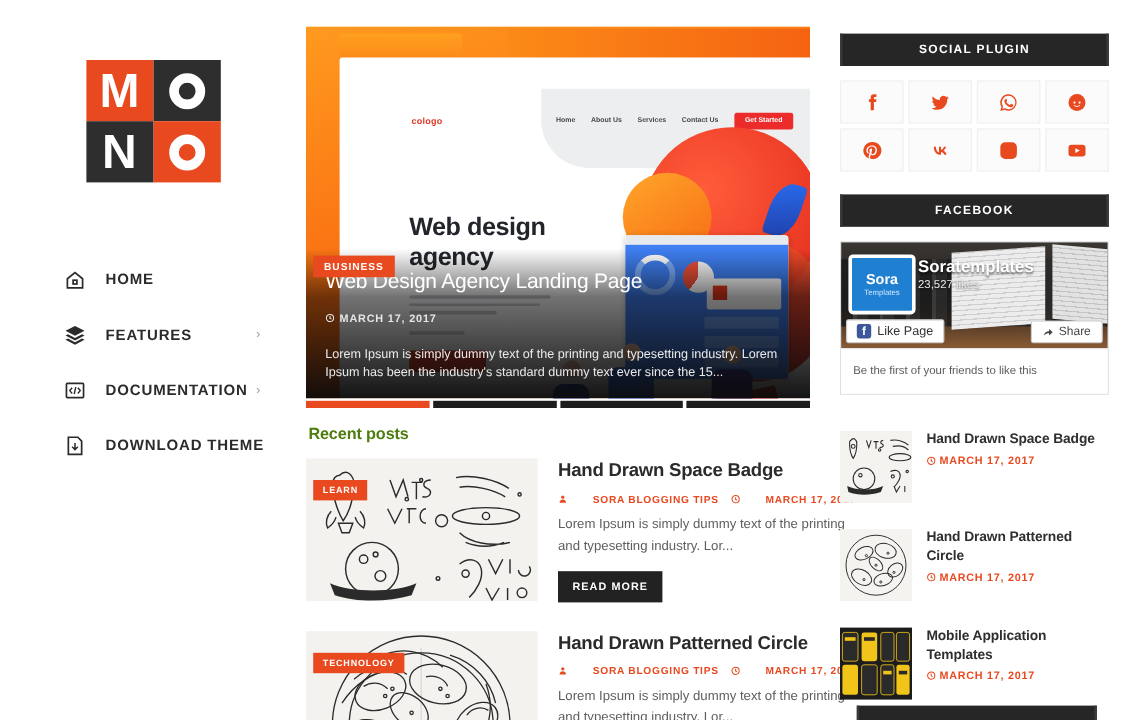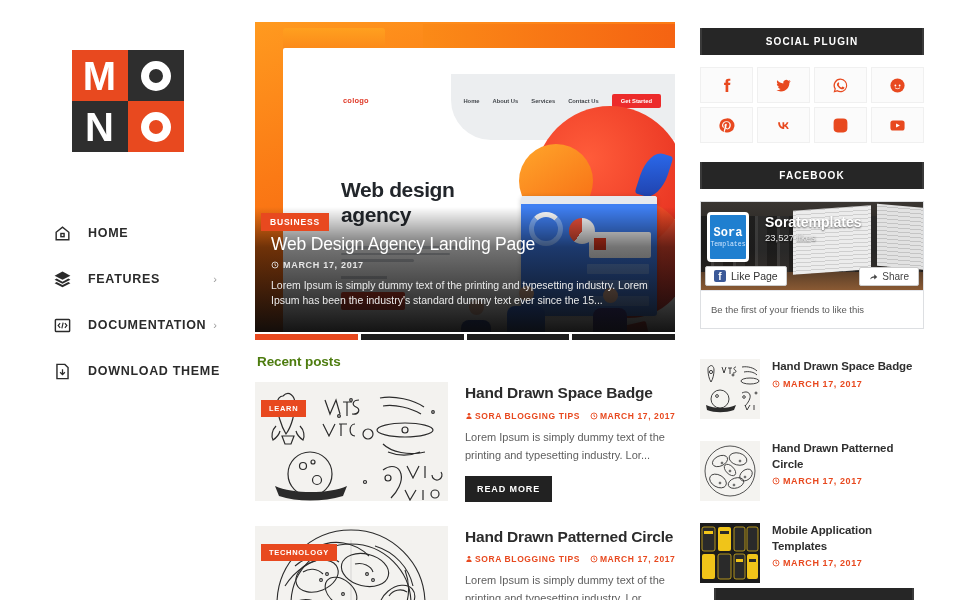--- a/index.html
+++ b/index.html
@@ -88,21 +88,21 @@
       transform: rotate(-13deg); }
   .person { position:absolute; bottom:0; }
   .p1 { left:178px; width:30px; height:72px; }
   .p2 { left:224px; width:38px; height:86px; }
   .p3 { right:52px; width:34px; height:84px; }
   .p-head { width:15px; height:15px; border-radius:50%; margin:0 auto; }
   .p-body { width:100%; height:calc(100% - 20px); margin-top:5px; border-radius:8px 8px 0 0; }
 
   .slide-overlay { position:absolute; left:0; right:0; bottom:0; height:125px;
       background: linear-gradient(180deg, rgba(0,0,0,0) 0%, rgba(0,0,0,.55) 32%, rgba(10,10,10,.96) 100%);
-      padding: 18px 16px 14px 16px; display:flex; flex-direction:column; justify-content:center; }
+      padding: 18px 16px 14px 16px; display:flex; flex-direction:column; justify-content:space-between; }
   .cat-badge { position:absolute; left:6px; top:6px; background:#e8491f; color:#fff;
       font-size:8.5px; font-weight:700; letter-spacing:.8px; padding:4px 9px; text-transform:uppercase; }
   .slide-title { font-size:17.5px; font-weight:400; color:#fff; letter-spacing:-.2px;
       margin-bottom:6px; line-height:1.1; }
   .slide-date { font-size:9px; font-weight:700; color:#e6e6e6; letter-spacing:.7px;
       margin-bottom:8px; display:flex; align-items:center; gap:4px; text-transform:uppercase; }
   .slide-exc { font-size:10.5px; line-height:1.45; color:#e9e9e9; }
   .slider-dots { display:flex; gap:3px; width:420px; margin-top:2px; }
   .sdot { flex:1; height:6px; background:#1d1d1d; }
   .sdot.active { background:#e8491f; }
@@ -115,21 +115,21 @@
       background:#f3f2ef; overflow:hidden; }
   .thumb.tall { height:124px; }
   .thumb-tag { position:absolute; left:6px; top:18px; background:#e8491f; color:#fff;
       font-size:7.5px; font-weight:700; letter-spacing:.7px; padding:4px 8px; z-index:3;
       text-transform:uppercase; }
   .doodle { position:absolute; inset:0; }
   .post-body { flex:1 1 auto; padding-top:2px; }
   .post-title { font-size:15.5px; font-weight:700; color:#2b2b2b; line-height:1.22;
       margin-bottom:8px; letter-spacing:-.2px; }
   .post-meta { display:flex; align-items:center; gap:10px; margin-bottom:8px; }
-  .meta-item { display:flex; align-items:center; gap:2px; font-size:8.5px; font-weight:700;
+  .meta-item { display:flex; align-items:center; gap:21px; font-size:8.5px; font-weight:700;
       letter-spacing:.6px; color:#e8491f; text-transform:uppercase; white-space:nowrap; }
   .post-exc { font-size:11px; line-height:1.62; color:#5e5e5e; margin-bottom:11px; }
   .read-more { display:inline-block; background:#222; color:#fff; font-size:9px; font-weight:700;
       letter-spacing:.9px; padding:8px 12px; text-transform:uppercase; cursor:pointer; }
 
   
   .rail { width: 274px; flex: 0 0 274px; padding: 28px 30px 16px 20px; }
   .widget-head { background:#262626; color:#fff; text-align:center; font-size:10px;
       font-weight:700; letter-spacing:1.1px; padding:8px 0; text-transform:uppercase;
       border-left:2px solid #3a3a3a; border-right:2px solid #3a3a3a; }
@@ -144,23 +144,23 @@
   .fb-cover { position:relative; height:88px; overflow:hidden;
       background: linear-gradient(180deg,#3a3632 0%,#221f1d 55%,#8a5a33 100%); }
   .fb-cover-strip { position:absolute; left:0; right:0; top:14px; height:56px;
       background: repeating-linear-gradient(90deg,#1b1b1b 0 10px,#3d3d3d 10px 13px,#2a2a2a 13px 22px); opacity:.85; }
   .fb-cover-sheet { position:absolute; left:92px; top:6px; width:78px; height:64px;
       background: repeating-linear-gradient(0deg,#ececec 0 3px,#cfcfcf 3px 4px);
       transform: skewY(-4deg); }
   .fb-cover-sheet2 { position:absolute; left:176px; top:4px; width:54px; height:62px;
       background: repeating-linear-gradient(0deg,#e2e2e2 0 3px,#c4c4c4 3px 4px);
       transform: skewY(5deg); }
-  .fb-av { position:absolute; left:6px; top:10px; width:42px; height:50px;
+  .fb-av { position:absolute; left:6px; top:10px; width:56px; height:50px;
       background:#1f7fd0; border:3px solid #fff; border-radius:4px;
-      display:flex; flex-direction:column; align-items:center; justify-content:center;font-family:Liberation Mono, monospace; }
+      display:flex; flex-direction:column; align-items:center; justify-content:center; }
   .fb-av b { color:#fff; font-size:12px; line-height:1; }
   .fb-av s { color:#cfe6ff; font-size:6.5px; text-decoration:none; margin-top:2px; }
   .fb-name { position:absolute; left:64px; top:12px; color:#fff; font-size:14px; font-weight:700;
       text-shadow:0 1px 2px rgba(0,0,0,.6); }
   .fb-likes { position:absolute; left:64px; top:30px; color:#e8e8e8; font-size:9.5px;
       text-shadow:0 1px 2px rgba(0,0,0,.6); }
   .fb-like-btn { position:absolute; left:4px; bottom:4px; background:#fff; border:1px solid #ccc;
       border-radius:2px; padding:3px 8px; display:flex; align-items:center; gap:5px;
       font-size:10.5px; color:#333; cursor:pointer; }
   .fb-like-btn .fsq { width:12px; height:12px; background:#3b5998; color:#fff; font-size:10px;

